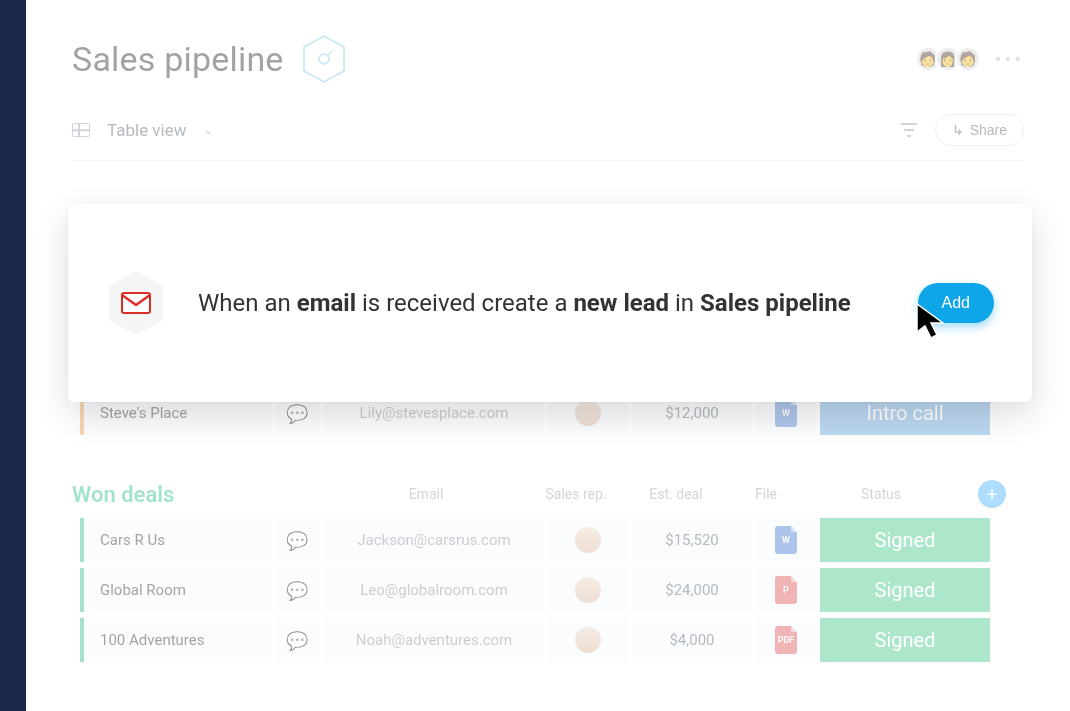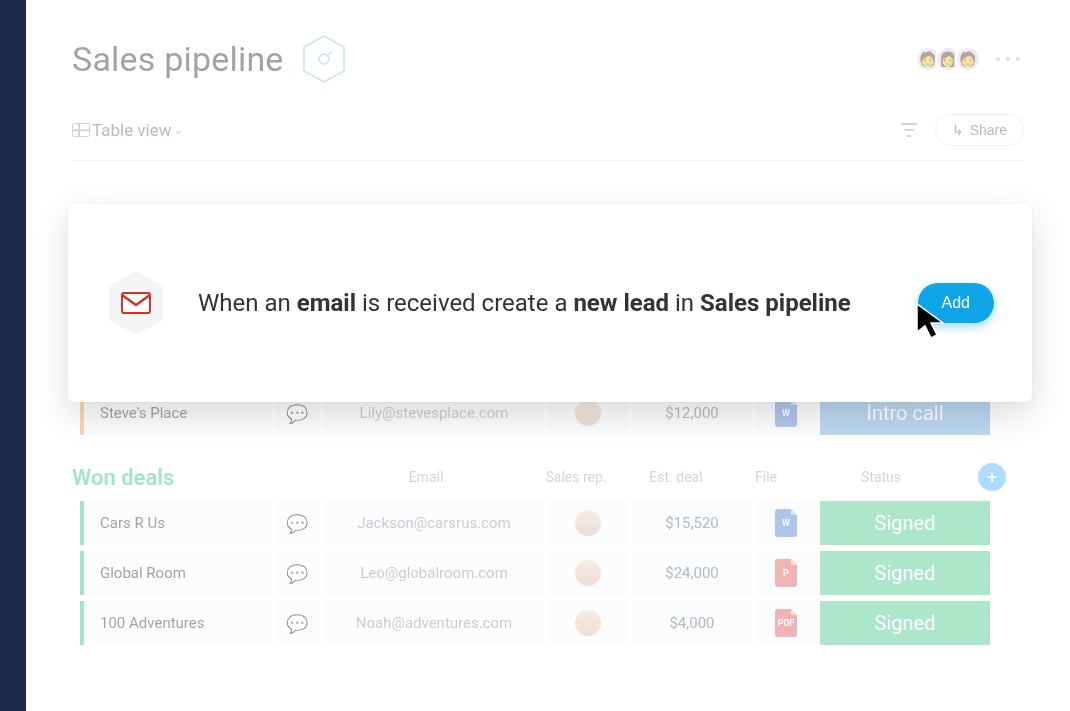--- a/index.html
+++ b/index.html
@@ -16,21 +16,21 @@
   .hex { width:44px; height:50px; display:flex; align-items:center; justify-content:center; }
   .hex svg { display:block; }
 
   .collab { display:flex; align-items:center; gap:14px; }
   .avatars { display:flex; }
   .avatars .av { width:26px; height:26px; border-radius:50%; margin-left:-6px; border:2px solid #fff; background:#d9d9d9; display:flex; align-items:center; justify-content:center; font-size:14px; }
   .avatars .av:first-child{ margin-left:0; }
   .dots { color:#b9bec3; font-size:20px; letter-spacing:3px; cursor:pointer; }
 
   .toolbar { display:flex; align-items:center; justify-content:space-between; border-bottom:1px solid #eceef0; padding: 8px 0 14px 0; }
-  .view-switch { display:flex; align-items:center; gap:2px; color:#5a6872; font-size:17px; cursor:pointer;justify-content:space-between; }
+  .view-switch { display:flex; align-items:center; gap:17px; color:#5a6872; font-size:17px; cursor:pointer;justify-content:space-between; }
   .view-switch .grid-ic{ width:18px; height:14px; border:1.5px solid #9aa2a9; border-radius:2px; position:relative; }
   .view-switch .grid-ic::before, .view-switch .grid-ic::after{ content:""; position:absolute; background:#9aa2a9; }
   .view-switch .grid-ic::before{ left:0; right:0; top:50%; height:1.5px; transform:translateY(-50%);}
   .view-switch .grid-ic::after{ top:0; bottom:0; left:33%; width:1.5px;}
   .chev { font-size:12px; color:#9aa2a9; }
   .toolbar-right { display:flex; align-items:center; gap:18px; }
   .filter-ic { width:16px; height:14px; position:relative; }
   .filter-ic span{ position:absolute; left:0; right:0; height:1.5px; background:#9aa2a9; }
   .filter-ic span:nth-child(1){ top:0;} .filter-ic span:nth-child(2){ top:6px; left:3px; right:3px;} .filter-ic span:nth-child(3){ top:12px; left:6px; right:6px;}
   .share-btn { border:1px solid #d9dde1; border-radius: 18px; height:32px; padding:0 16px; display:flex; align-items:center; gap:6px; font-size:14px; color:#5a6872; background:#fff; cursor:pointer; }
@@ -54,21 +54,21 @@
   .cell.file{ }
   .cell.status{ background:#6aa7e0; color:#fff; font-size:20px; cursor:pointer;}
   .row.intro .cell.name{ border-left-color:#f4a259;}
   .row.won  .cell.name{ border-left-color:#34c28c;}
   .row.won  .cell.status{ background:#4acb90;}
 
   .file-badge{ width:22px; height:28px; border-radius:3px; display:flex; align-items:center; justify-content:center; color:#fff; font-size:9px; font-weight:600; position:relative;}
   .file-badge::before{ content:""; position:absolute; top:0; right:0; width:0; height:0; border-left:6px solid rgba(255,255,255,.5); border-top:6px solid #f8fafb;}
   .f-w{ background:#4e7fd4;} .f-p{ background:#e05b5b;} .f-pdf{ background:#e05b5b;}
 
-  .section-head{ display:grid; grid-template-columns: 200px 44px 220px 80px 120px 60px 170px 40px; gap:0; align-items:center; margin:28px 0 10px 0;}
+  .section-head{ display:grid; grid-template-columns: 200px 44px 220px 80px 120px 60px 170px 40px; gap:0; align-items:center; margin:45px 0 10px 0;}
   .section-title{ font-size:22px; font-weight:600; }
   .section-title.green{ color:#34c28c;}
   .col-label{ text-align:center; font-size:14px; color:#9aa2a9;}
   .add-circle{ width:28px; height:28px; border-radius:50%; background:#4fb6ff; color:#fff; display:flex; align-items:center; justify-content:center; font-size:18px; justify-self:end; cursor:pointer;}
 
   .sm-avatar{ width:26px; height:26px; border-radius:50%; background:linear-gradient(#e8d6c5,#dcb7a0); }
 </style>
 </head>
 <body>
 

